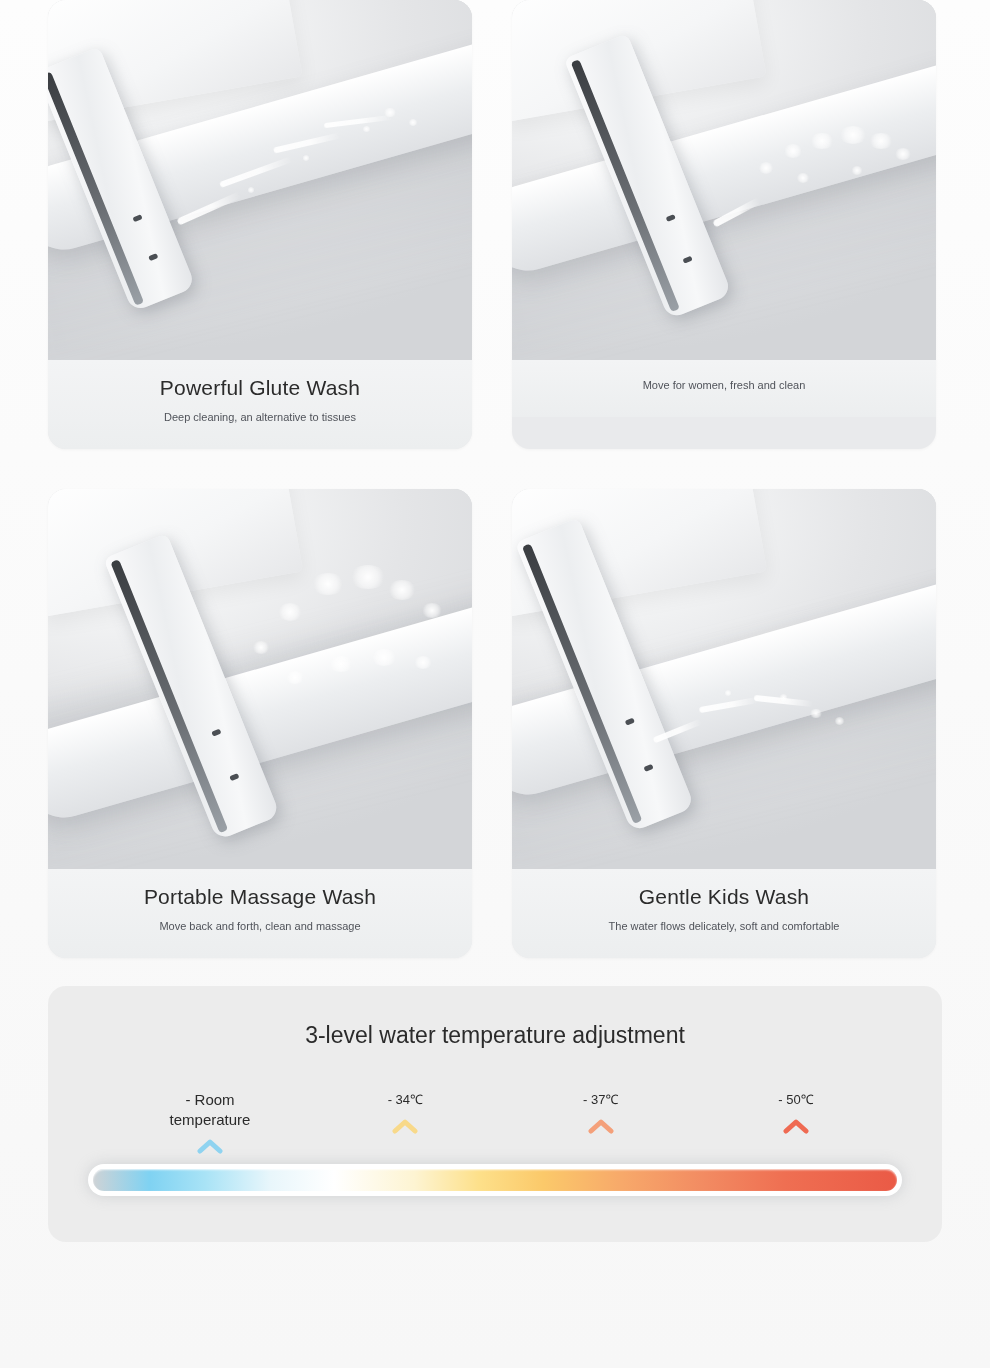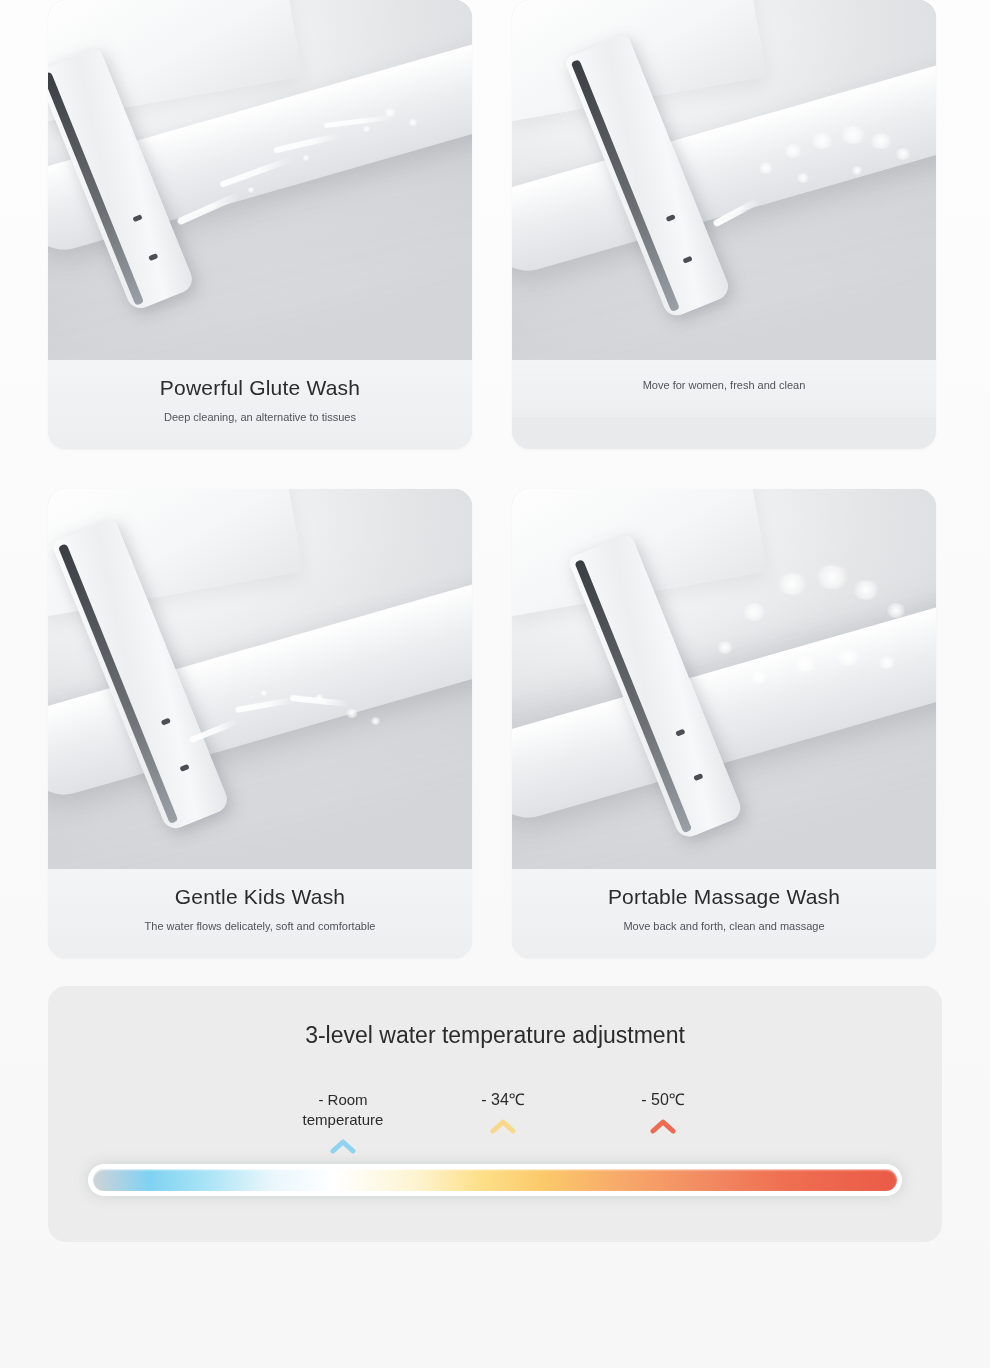--- a/index.html
+++ b/index.html
@@ -170,30 +170,30 @@
     text-align: center;
     font-size: 23px;
     font-weight: 400;
     color: #2b2b2b;
     line-height: 30px;
     margin: 0 0 40px;
   }
   .levels {
     position: relative;
     display: flex;
-    justify-content: center;
+    justify-content: space-between;
     padding: 0 36px 0 52px;
     box-sizing: border-box;
   }
   .level {
     width: 160px;
     text-align: center;
   }
   .level .label {
-    font-size: 16px;
+    font-size: 13px;
     color: #2b2b2b;
     line-height: 20px;
     white-space: pre-line;
     display: inline-block;
   }
   .level.room .label { font-size: 15px; }
   .level .chev {
     margin-top: 8px;
     display: flex;
     justify-content: center;
@@ -282,45 +282,20 @@
         </div>
       </div>
       <div class="caption">
         <p>Move for women, fresh and clean</p>
       </div>
     </div>
 
     <div class="card tall">
       <div class="photo">
         <div class="scene"></div>
-        <div class="seat-edge" style="top:40%;"></div>
-        <div class="nozzle" style="left:14%;top:8%;height:82%;">
-          <div class="groove"></div>
-          <div class="hole h1"></div>
-          <div class="hole h2"></div>
-        </div>
-        <div class="spray" style="left:0;top:0;right:0;bottom:0;">
-          <div class="jet" style="left:33%;top:63%;width:12%;transform:rotate(-22deg);height:6px;"></div>
-          <div class="jet" style="left:44%;top:56%;width:14%;transform:rotate(-10deg);height:6px;"></div>
-          <div class="jet" style="left:57%;top:55%;width:14%;transform:rotate(6deg);height:6px;"></div>
-          <div class="mist" style="left:70%;top:58%;width:14px;height:9px;"></div>
-          <div class="mist" style="left:76%;top:60%;width:11px;height:8px;"></div>
-          <div class="mist" style="left:63%;top:54%;width:9px;height:7px;"></div>
-          <div class="mist" style="left:50%;top:53%;width:8px;height:6px;"></div>
-        </div>
-      </div>
-      <div class="caption">
-        <h3>Gentle Kids Wash</h3>
-        <p>The water flows delicately, soft and comfortable</p>
-      </div>
-    </div>
-
-    <div class="card tall">
-      <div class="photo">
-        <div class="scene"></div>
         <div class="seat-edge" style="top:46%;"></div>
         <div class="nozzle" style="left:26%;top:12%;height:80%;">
           <div class="groove"></div>
           <div class="hole h1"></div>
           <div class="hole h2"></div>
         </div>
         <div class="spray" style="left:0;top:0;right:0;bottom:0;">
           <div class="mist" style="left:48%;top:40%;width:18px;height:13px;"></div>
           <div class="mist" style="left:54%;top:30%;width:26px;height:18px;"></div>
           <div class="mist" style="left:62%;top:22%;width:34px;height:22px;"></div>
@@ -332,20 +307,45 @@
           <div class="mist" style="left:76%;top:42%;width:28px;height:17px;"></div>
           <div class="mist" style="left:86%;top:44%;width:20px;height:13px;"></div>
         </div>
       </div>
       <div class="caption">
         <h3>Portable Massage Wash</h3>
         <p>Move back and forth, clean and massage</p>
       </div>
     </div>
 
+    <div class="card tall">
+      <div class="photo">
+        <div class="scene"></div>
+        <div class="seat-edge" style="top:40%;"></div>
+        <div class="nozzle" style="left:14%;top:8%;height:82%;">
+          <div class="groove"></div>
+          <div class="hole h1"></div>
+          <div class="hole h2"></div>
+        </div>
+        <div class="spray" style="left:0;top:0;right:0;bottom:0;">
+          <div class="jet" style="left:33%;top:63%;width:12%;transform:rotate(-22deg);height:6px;"></div>
+          <div class="jet" style="left:44%;top:56%;width:14%;transform:rotate(-10deg);height:6px;"></div>
+          <div class="jet" style="left:57%;top:55%;width:14%;transform:rotate(6deg);height:6px;"></div>
+          <div class="mist" style="left:70%;top:58%;width:14px;height:9px;"></div>
+          <div class="mist" style="left:76%;top:60%;width:11px;height:8px;"></div>
+          <div class="mist" style="left:63%;top:54%;width:9px;height:7px;"></div>
+          <div class="mist" style="left:50%;top:53%;width:8px;height:6px;"></div>
+        </div>
+      </div>
+      <div class="caption">
+        <h3>Gentle Kids Wash</h3>
+        <p>The water flows delicately, soft and comfortable</p>
+      </div>
+    </div>
+
   </div>
 
   <div class="temp-panel">
     <h2 class="temp-title">3-level water temperature adjustment</h2>
 
     <div class="levels">
 
       <div class="level room">
         <span class="label">- Room
 temperature</span>
@@ -358,20 +358,28 @@
 
       <div class="level">
         <span class="label">- 34℃</span>
         <div class="chev">
           <svg width="26" height="16" viewBox="0 0 26 16" aria-hidden="true">
             <path d="M3 13 L13 4 L23 13" fill="none" stroke="#f8d98a" stroke-width="5" stroke-linecap="round" stroke-linejoin="round"></path>
           </svg>
         </div>
       </div>
 
+      <div class="level">
+        <span class="label">- 37℃</span>
+        <div class="chev">
+          <svg width="26" height="16" viewBox="0 0 26 16" aria-hidden="true">
+            <path d="M3 13 L13 4 L23 13" fill="none" stroke="#f4a07a" stroke-width="5" stroke-linecap="round" stroke-linejoin="round"></path>
+          </svg>
+        </div>
+      </div>
 
       <div class="level">
         <span class="label">- 50℃</span>
         <div class="chev">
           <svg width="26" height="16" viewBox="0 0 26 16" aria-hidden="true">
             <path d="M3 13 L13 4 L23 13" fill="none" stroke="#ef6a52" stroke-width="5" stroke-linecap="round" stroke-linejoin="round"></path>
           </svg>
         </div>
       </div>
 

